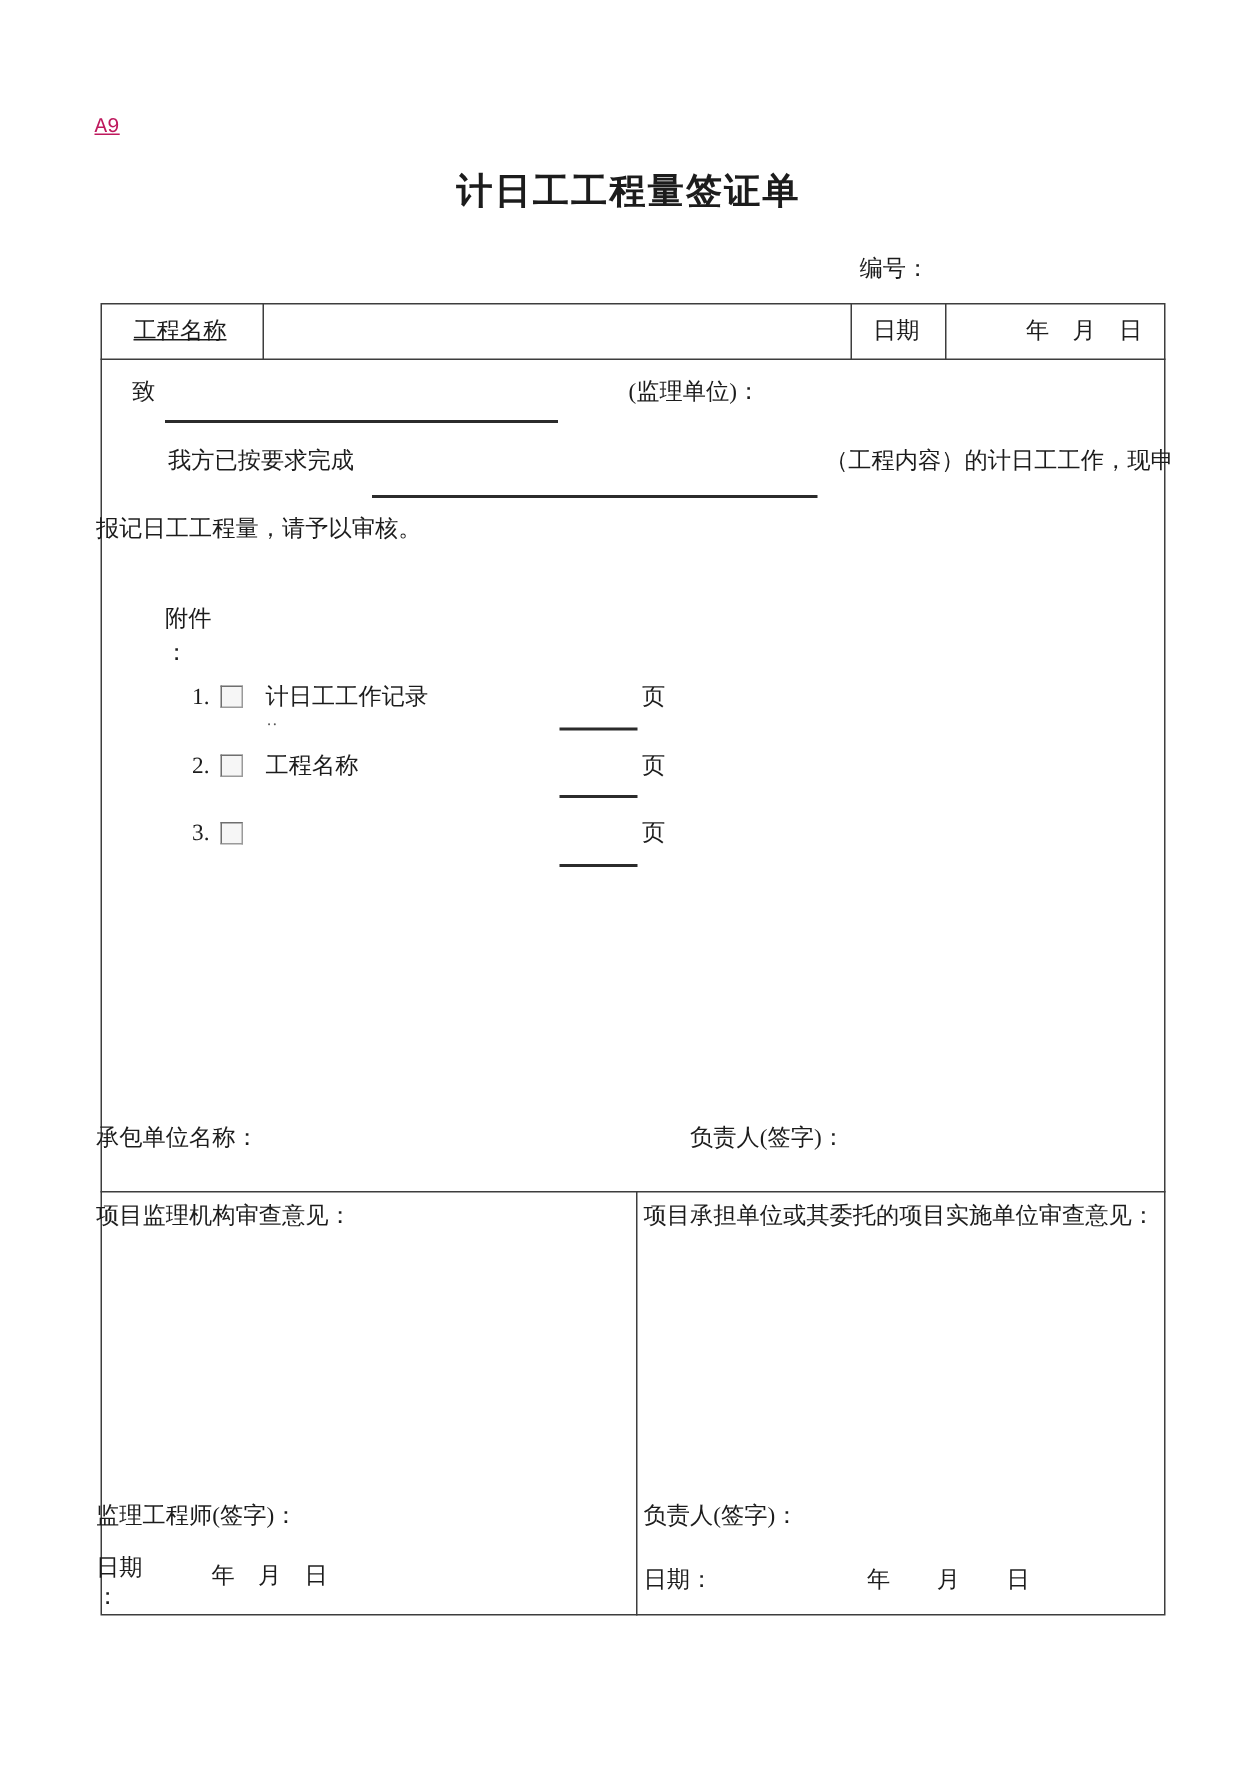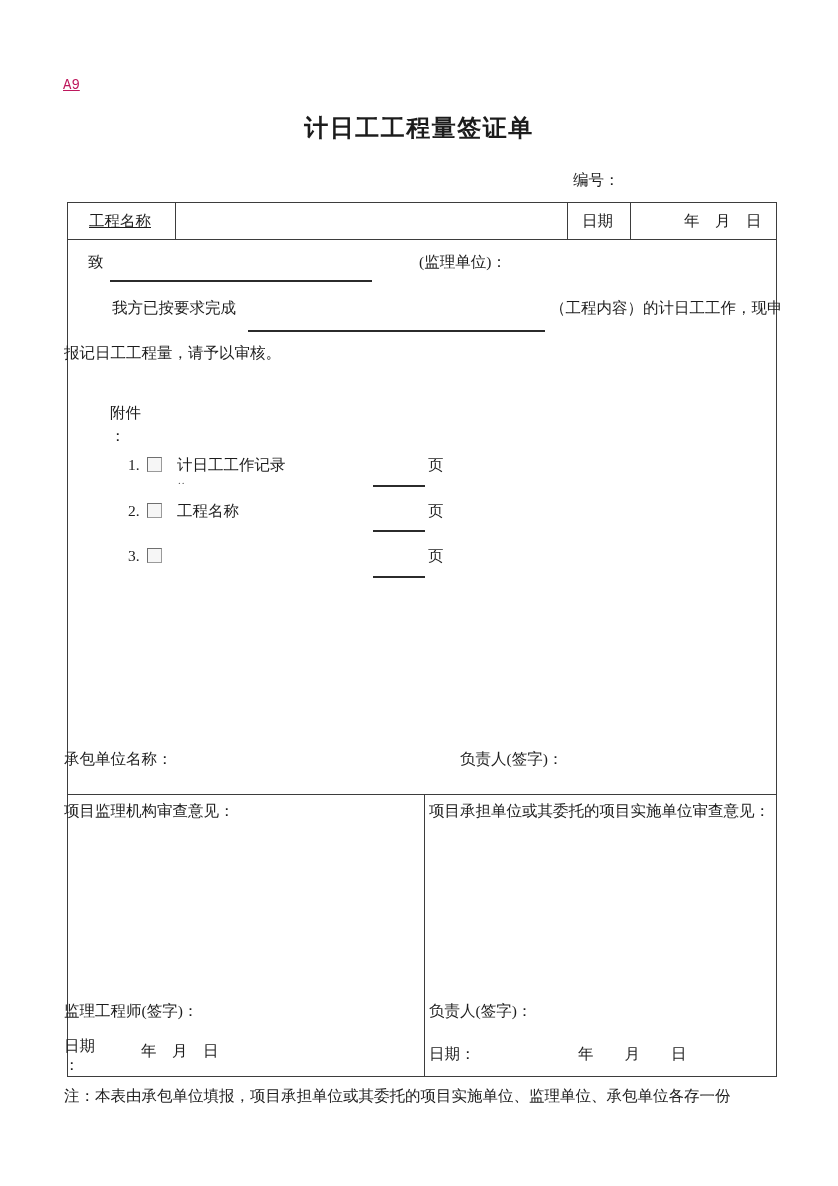--- a/index.html
+++ b/index.html
@@ -88,15 +88,14 @@
   <div class="abs" style="left:64px;top:1036px;">日期</div>
   <div class="abs" style="left:64px;top:1055px;">：</div>
   <div class="abs" style="left:141px;top:1041px;">年　月　日</div>
 
   <div class="abs" style="left:429px;top:801px;">项目承担单位或其委托的项目实施单位审查意见：</div>
   <div class="fill-area" style="left:429px;top:824px;width:345px;height:170px;"></div>
   <div class="abs" style="left:429px;top:1001px;">负责人(签字)：</div>
   <div class="abs" style="left:429px;top:1044px;">日期：</div>
   <div class="abs" style="left:578px;top:1044px;">年　　月　　日</div>
 
-  <div class="abs" style="left:64px;top:1086px;">注：本表由承包单位填报，项目承担单位或其委托的项目实施单位、监理单位、承包单位各存一份</div>
 
 </div>
 
 </body></html>

